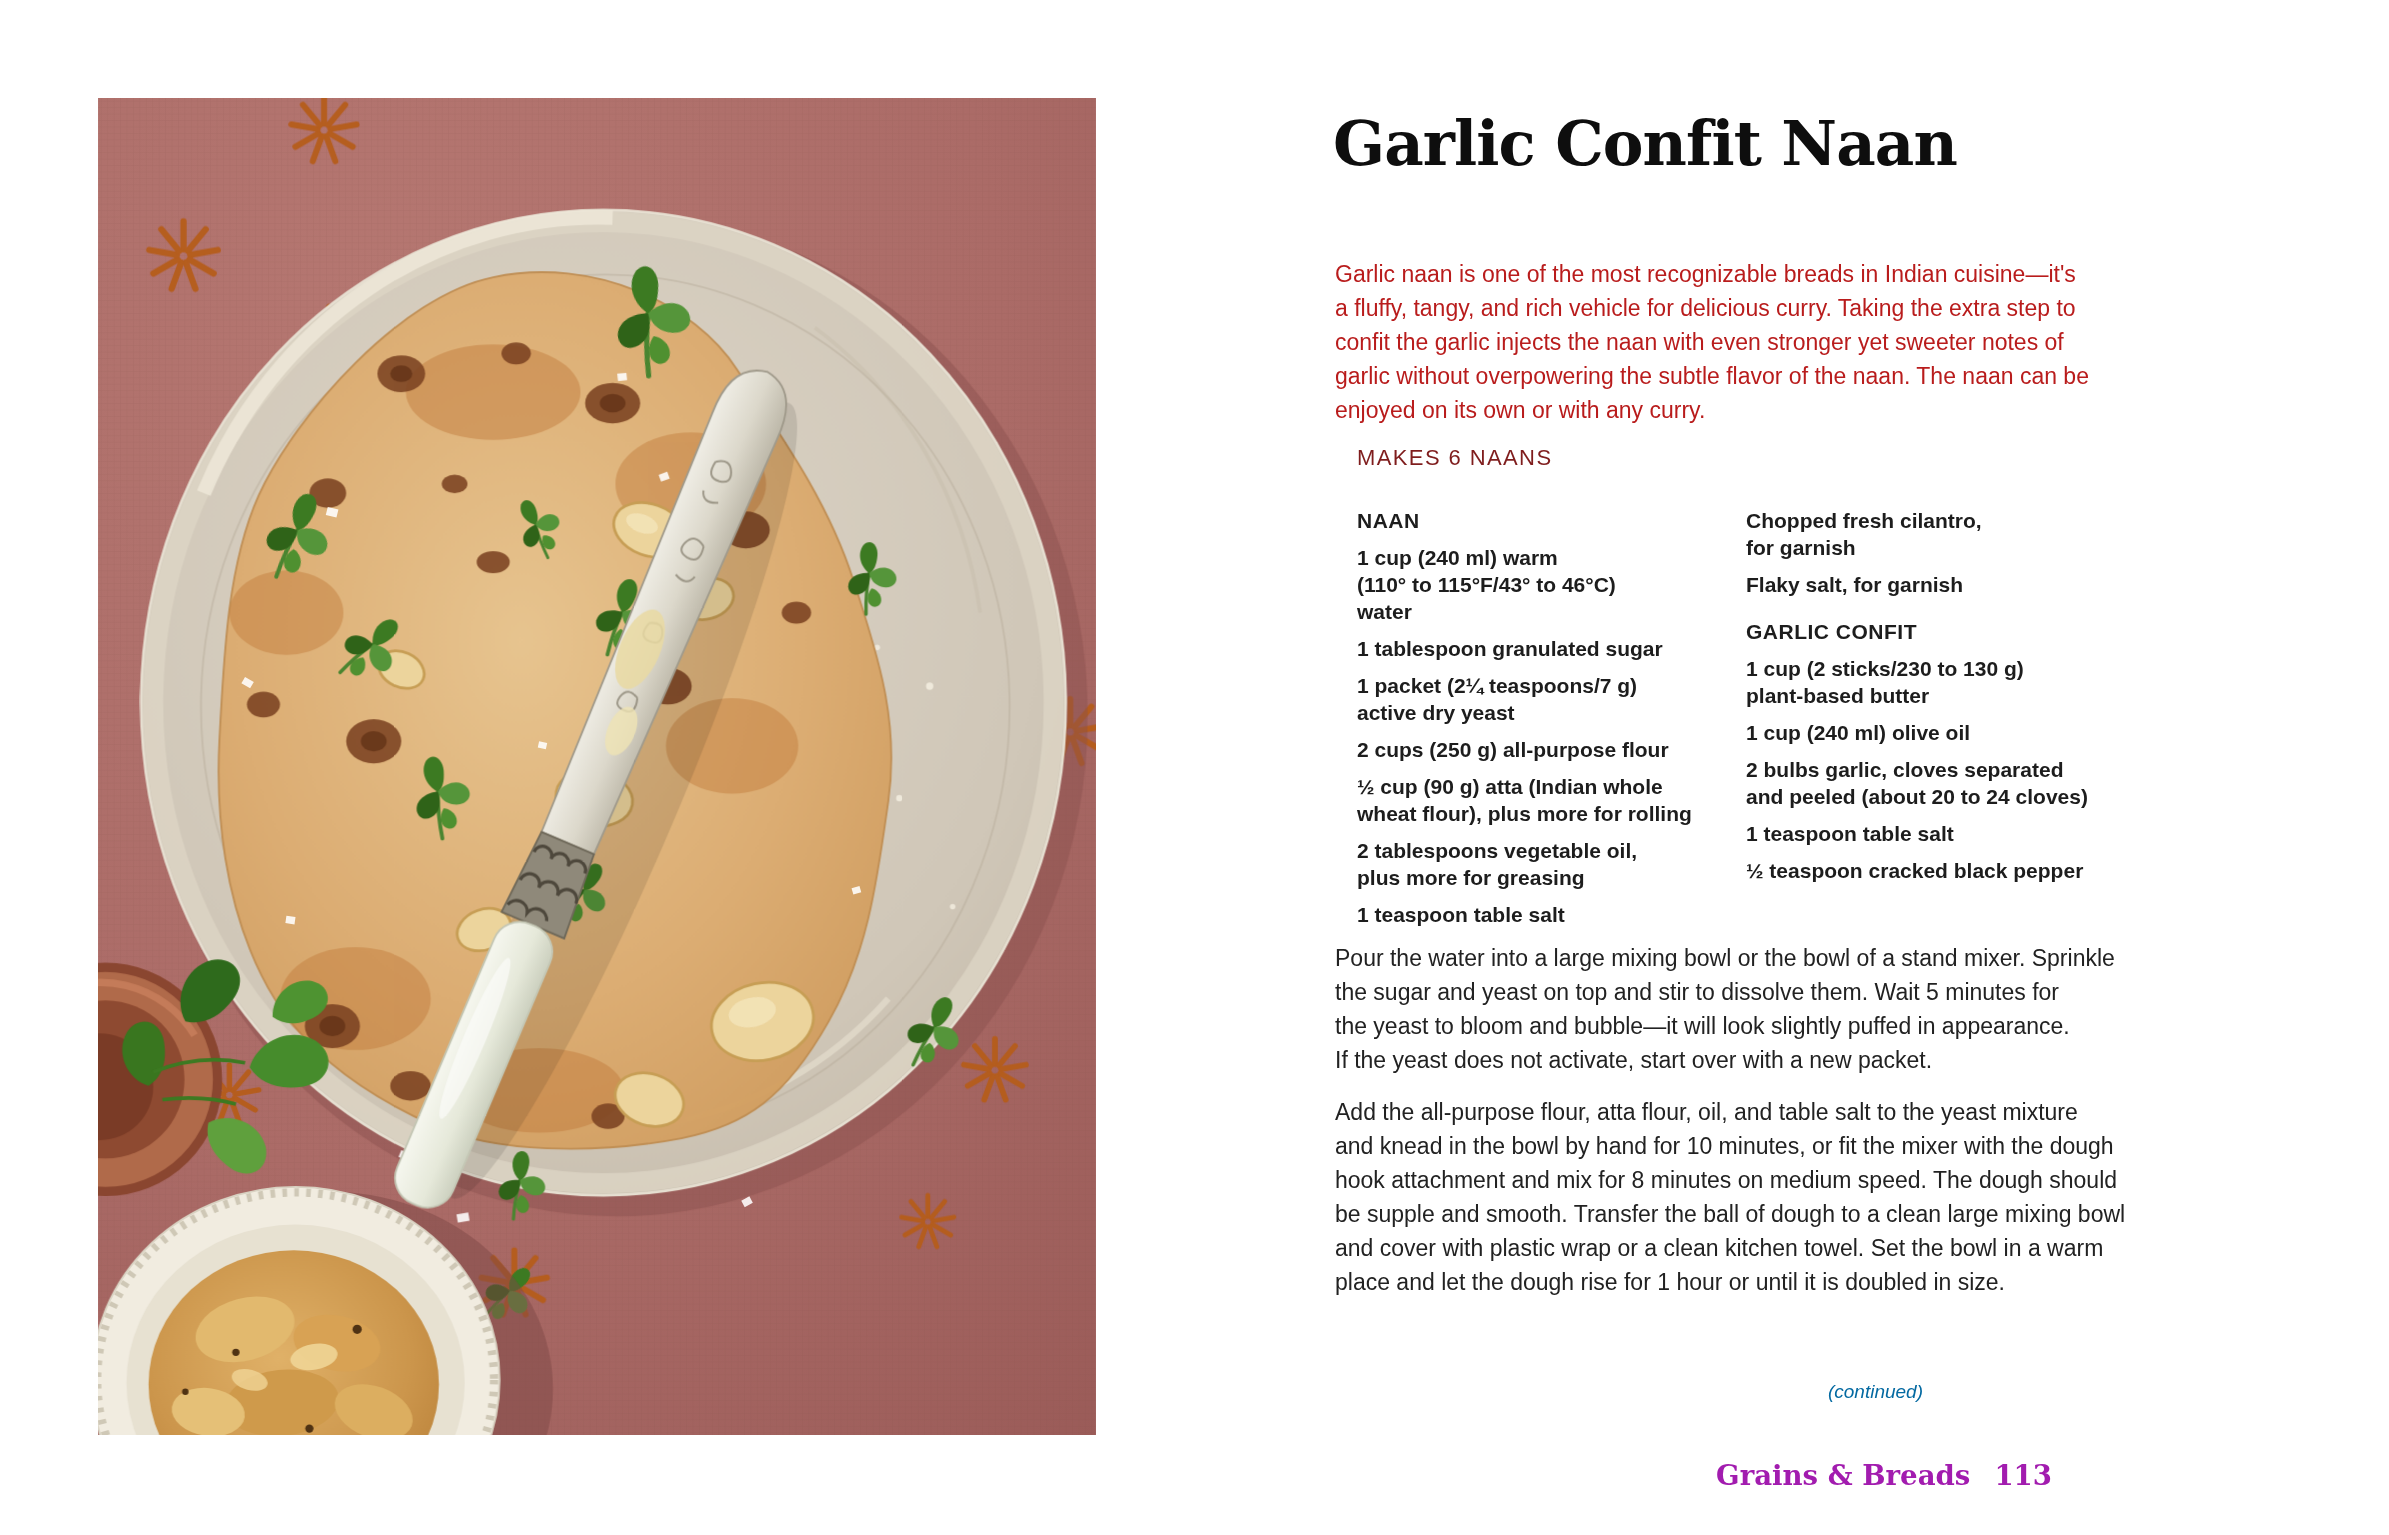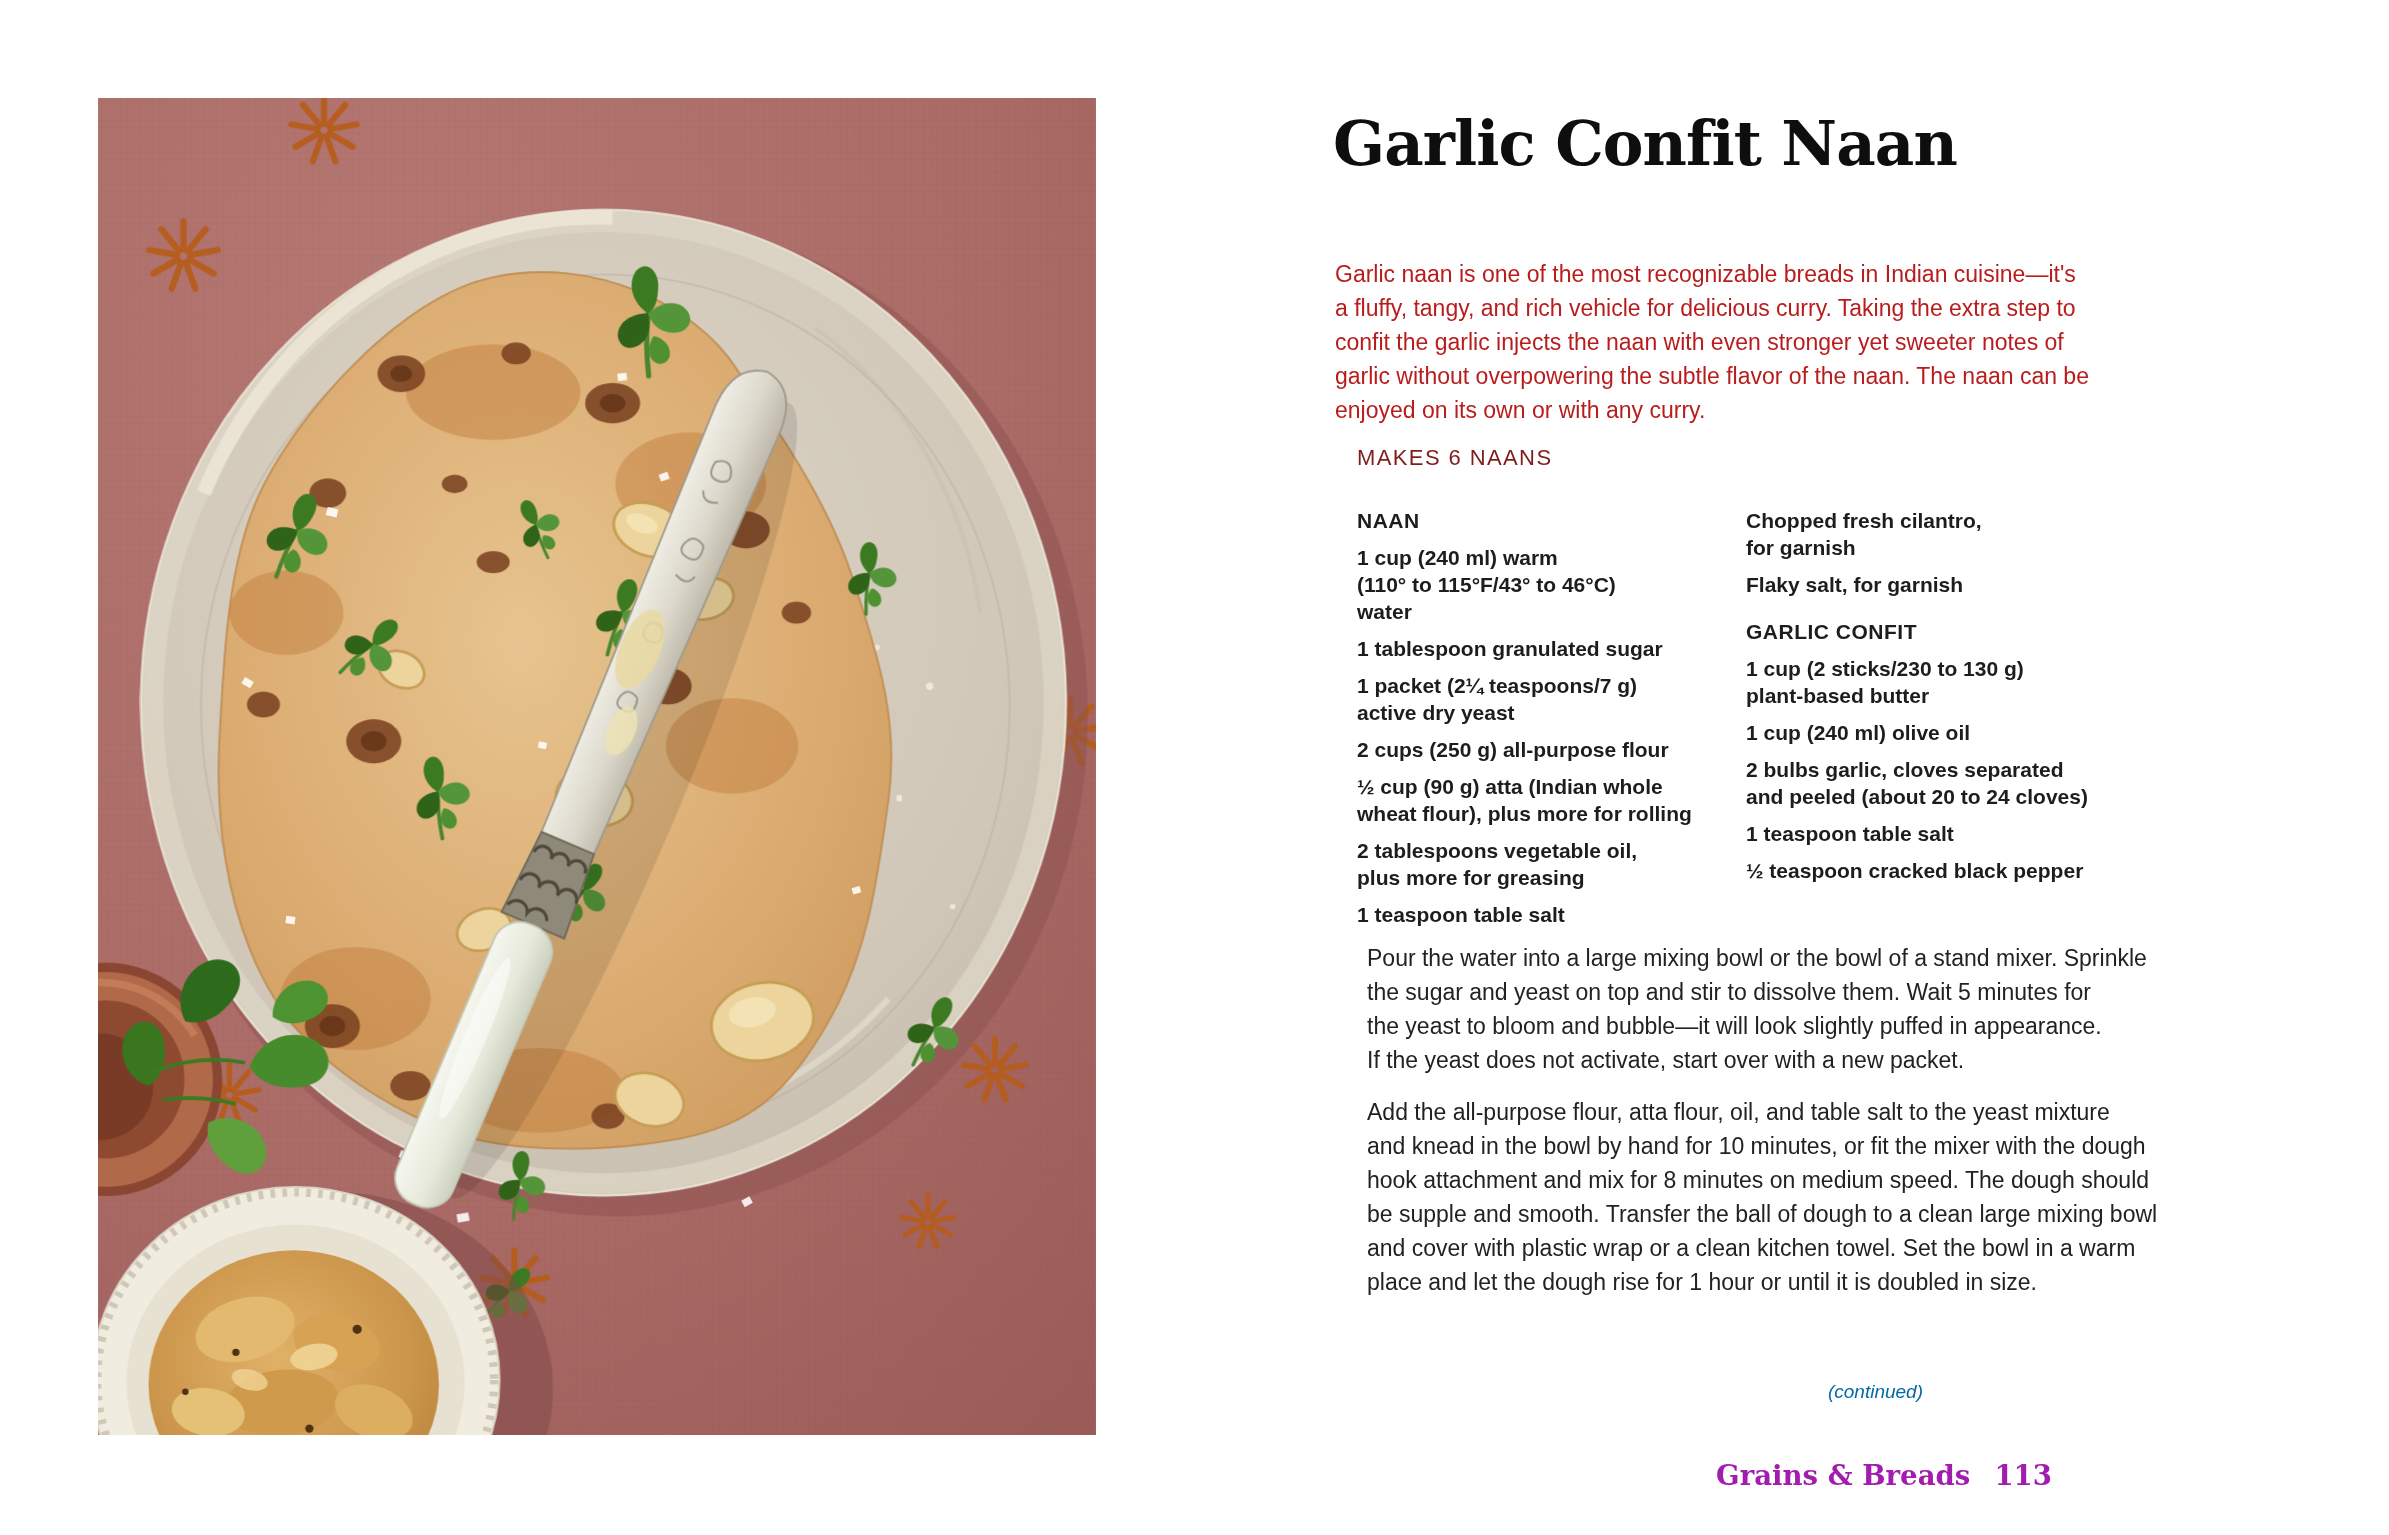--- a/index.html
+++ b/index.html
@@ -19,21 +19,21 @@
   #yield{left:1357px;top:445px;font-size:22px;letter-spacing:1.4px;color:#7f1d1d;}
 
   .ing-col{position:absolute;top:507px;font-size:21px;line-height:27px;}
   #ing-left{left:1357px;width:386px;}
   #ing-right{left:1746px;width:450px;}
   .ing-head{font-weight:bold;letter-spacing:0.5px;margin:0 0 10px 0;white-space:pre-line;}
   .ing-head.spaced{margin-top:20px;}
   .ing-item{font-weight:600;margin:0 0 10px 0;white-space:pre-line;}
 
   #steps{left:1335px;top:941px;width:882px;font-size:23px;line-height:34px;color:#222;}
-  #steps .para{white-space:pre-line;margin-left:32px;}
+  #steps .para{white-space:pre-line;}
   #steps .para + .para{margin-top:18.4px;}
 
   #continued{right:259px;top:1353px;font-size:19px;font-style:italic;color:#0369a1;margin-top:28px;}
   #footer{right:130px;top:1459px;font-family:"DejaVu Serif",serif;font-weight:bold;
           font-size:27.6px;color:#a21caf;}
   #footer .pagenum{margin-left:24px;}
 </style>
 </head>
 <body>
 

